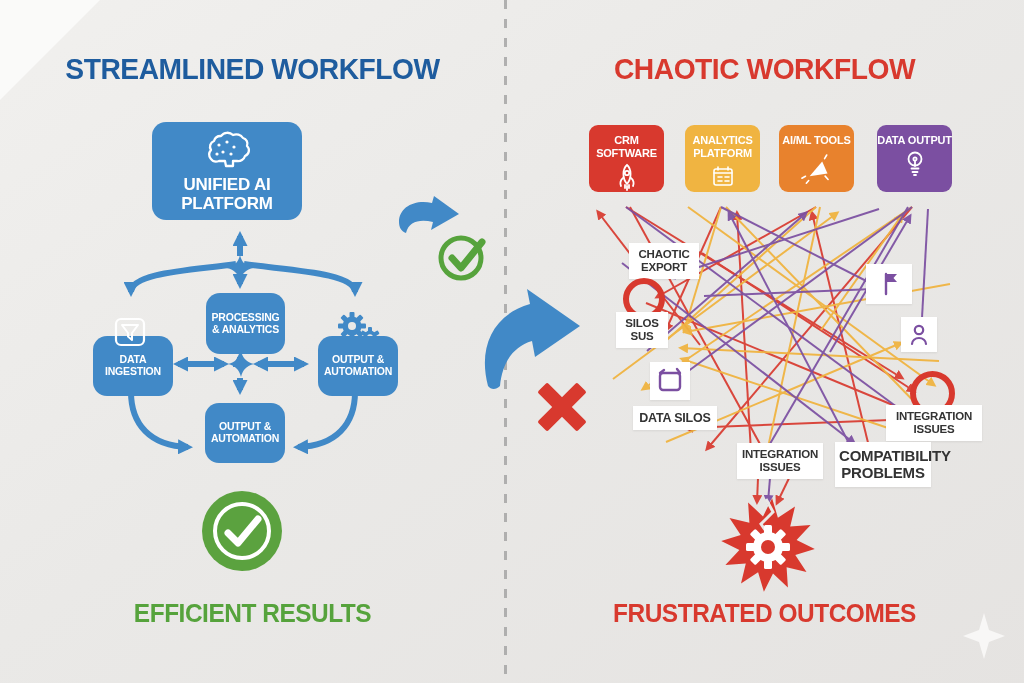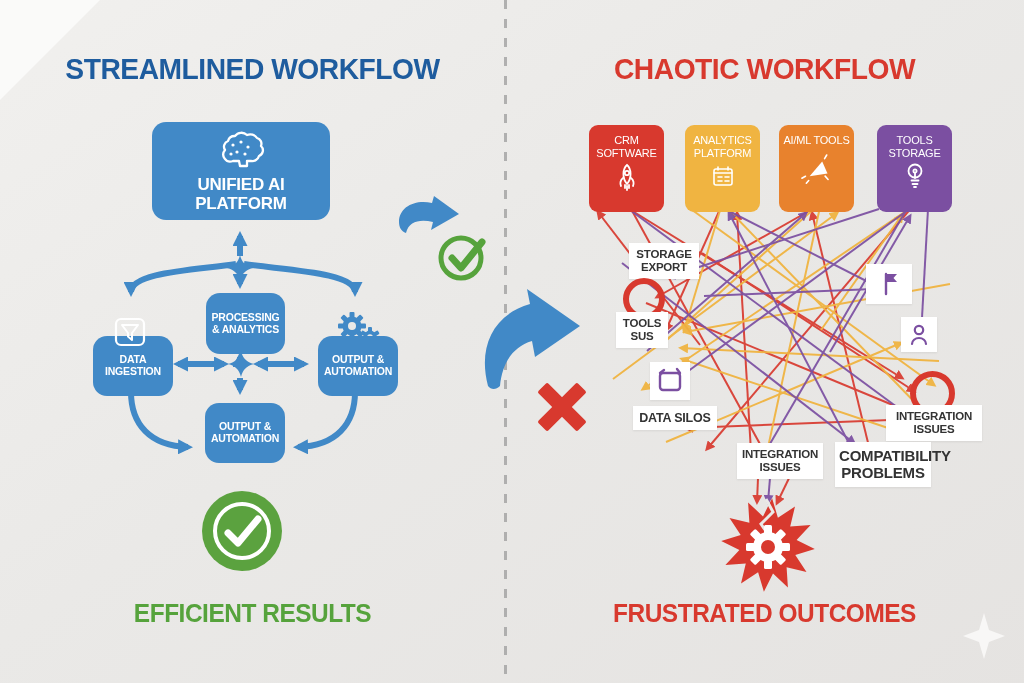--- a/index.html
+++ b/index.html
@@ -14,24 +14,24 @@
     border-top:100px solid rgba(255,255,255,.65);border-right:100px solid transparent;}
   .divider{position:absolute;left:504px;top:0;width:3px;height:683px;
     background:repeating-linear-gradient(to bottom,#9c9c9c 0 9px,transparent 9px 19px);opacity:.75;}
   .title{position:absolute;font-weight:700;font-size:30px;letter-spacing:-.5px;
     text-align:center;transform:scaleX(.94);white-space:nowrap;}
   .title.left{left:0;width:505px;top:52px;color:#1e5c9e;}
   .title.right{left:505px;width:519px;top:52px;color:#d8392e;}
   .bluebox{position:absolute;background:#4189c7;color:#fff;font-weight:700;
     display:flex;flex-direction:column;align-items:center;justify-content:center;
     text-align:center;letter-spacing:-.2px;line-height:1.12;}
-  .platform{left:152px;top:122px;width:178px;height:98px;border-radius:14px;font-size:17px;}
+  .platform{left:152px;top:122px;width:150px;height:98px;border-radius:14px;font-size:17px;}
   .node{border-radius:14px;font-size:10.5px;padding:2px;}
-  .sysbox{position:absolute;width:75px;height:87px;border-radius:9px;color:#fff;
-    font-weight:400;font-size:11px;text-align:center;line-height:1.15;letter-spacing:-.2px;
+  .sysbox{position:absolute;width:75px;height:67px;border-radius:9px;color:#fff;
+    font-weight:700;font-size:11px;text-align:center;line-height:1.15;letter-spacing:-.2px;
     display:flex;flex-direction:column;align-items:center;justify-content:flex-start;
     padding-top:9px;box-sizing:border-box;}
   .plabel{position:absolute;background:#fff;color:#333;font-weight:700;font-size:11.5px;
     line-height:1.15;text-align:center;letter-spacing:-.2px;padding:5px 4px;
     box-shadow:0 1px 2px rgba(0,0,0,.08);}
   .ring{position:absolute;border:6px solid #d8392e;border-radius:50%;background:transparent;}
   .tile{position:absolute;background:#fff;display:flex;align-items:center;justify-content:center;
     box-shadow:0 1px 2px rgba(0,0,0,.08);}
   .result{position:absolute;font-weight:700;font-size:26px;letter-spacing:-.5px;
     text-align:center;transform:scaleX(.94);white-space:nowrap;}
@@ -279,33 +279,33 @@
   <div class="sysbox" style="left:685px;top:125px;background:#f0b441;">
     <div>ANALYTICS PLATFORM</div>
     <svg width="26" height="26" style="position:relative;margin-top:4px;">
       <g transform="translate(13,14)" stroke="#fff" stroke-width="1.6" fill="none" stroke-linecap="round">
         <rect x="-9" y="-8" width="18" height="16" rx="2"></rect>
         <path d="M-9,-4 h18 M-5,-10 v3 M5,-10 v3 M-5,0 h4 M2,0 h4 M-5,4 h4 M2,4 h4"></path>
       </g>
     </svg>
   </div>
   <div class="sysbox" style="left:877px;top:125px;background:#7b4fa1;">
-    <div>TOOLS STORAGE</div>
+    <div>DATA OUTPUT</div>
     <svg width="26" height="30" style="position:relative;margin-top:3px;">
       <g transform="translate(13,12)" stroke="#fff" stroke-width="1.8" fill="none" stroke-linecap="round">
         <circle cx="0" cy="-3" r="6.5"></circle>
         <circle cx="0" cy="-3" r="1.6"></circle>
         <path d="M0,-1 v5 M-3.5,6.5 h7 M-2.5,10 h5 M-1,13 h2"></path>
       </g>
     </svg>
   </div>
 
-  <div class="plabel" style="left:629px;top:243px;width:62px;">STORAGE EXPORT</div>
+  <div class="plabel" style="left:629px;top:243px;width:62px;">CHAOTIC EXPORT</div>
   <div class="ring" style="left:623px;top:278px;width:30px;height:30px;"></div>
-  <div class="plabel" style="left:616px;top:312px;width:44px;">TOOLS SUS</div>
+  <div class="plabel" style="left:616px;top:312px;width:44px;">SILOS SUS</div>
 
   <div class="tile" style="left:650px;top:362px;width:40px;height:38px;">
     <svg width="30" height="28" style="position:relative;">
       <g transform="translate(15,14)" stroke="#7b4fa1" stroke-width="2.4" fill="none" stroke-linecap="round">
         <rect x="-10" y="-8" width="20" height="17" rx="3"></rect>
         <path d="M-10,-8 l4,-3 M10,-8 l-3,-4"></path>
       </g>
     </svg>
   </div>
   <div class="plabel" style="left:611px;top:406px;width:76px;font-size:12.5px;margin-left:22px;">DATA SILOS</div>

